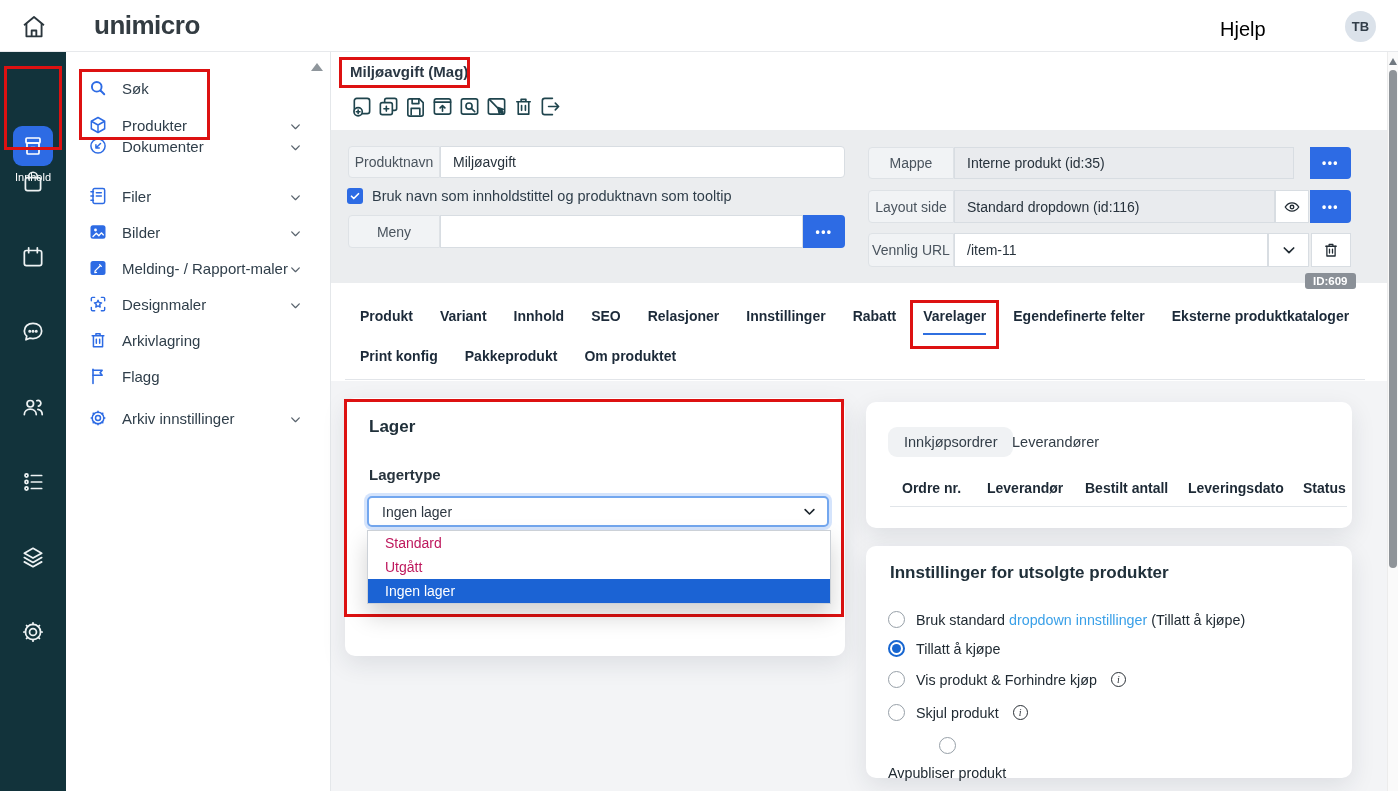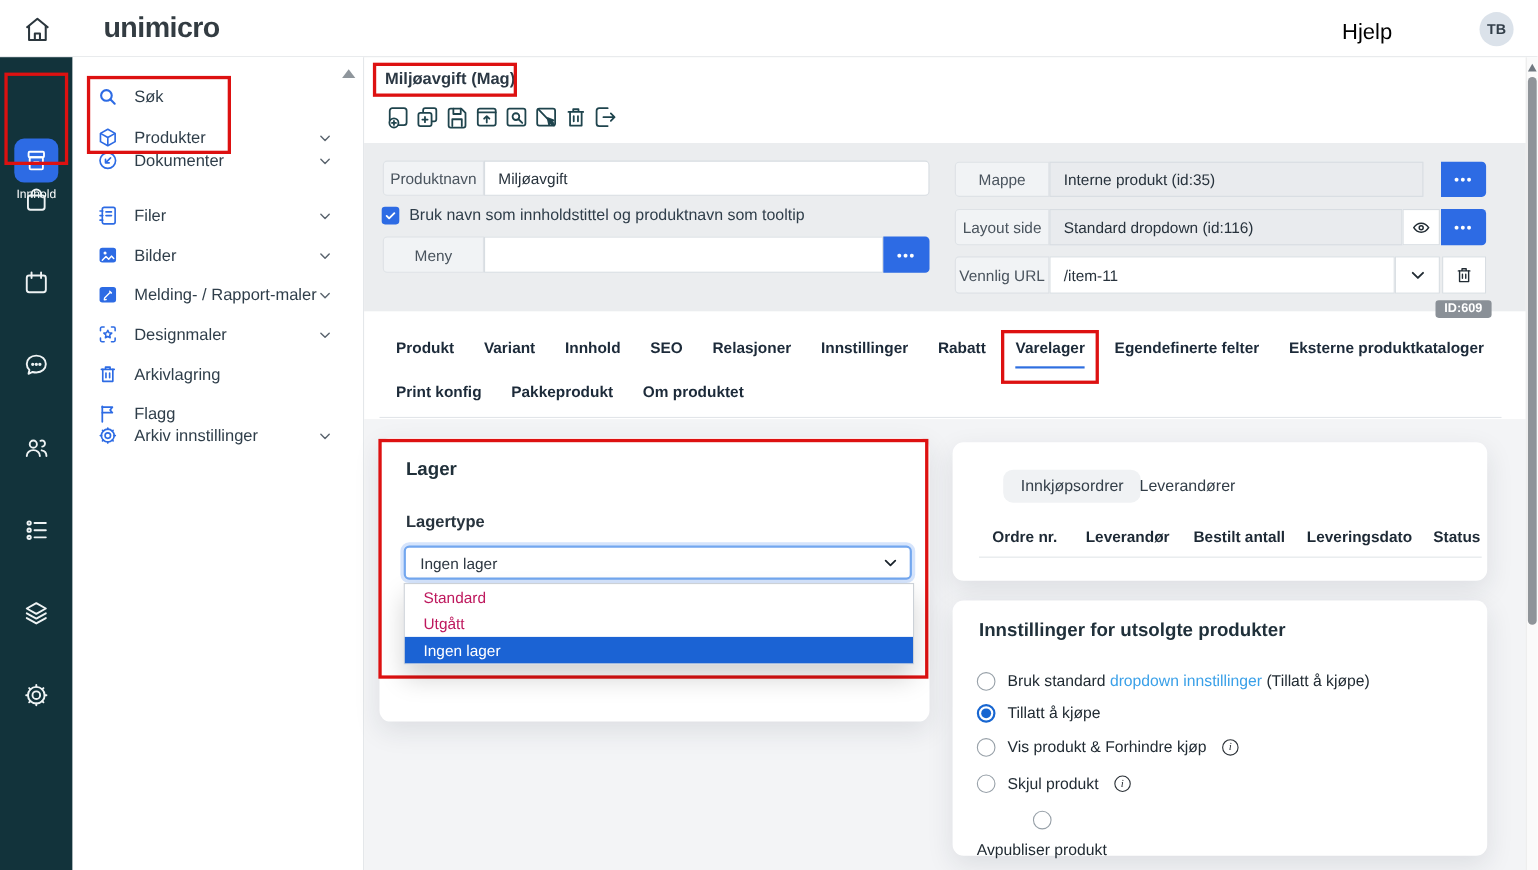--- a/index.html
+++ b/index.html
@@ -52,21 +52,21 @@
   .contentbg{position:absolute;left:331px;top:381px;width:1057px;height:410px;background:#f3f4f6;}
   
   .card{position:absolute;background:#fff;border-radius:10px;box-shadow:0 8px 24px rgba(30,40,60,.10);}
   .h1{position:absolute;font-size:17px;font-weight:700;color:#20303a;}
   .h2{position:absolute;font-size:15px;font-weight:700;color:#27333d;}
   .selbox{position:absolute;left:367px;top:496px;width:462px;height:31px;background:#fff;border:2px solid #73a7ef;border-radius:5px;box-shadow:0 0 0 3px rgba(86,148,245,.25);box-sizing:border-box;display:flex;align-items:center;padding-left:13px;font-size:14px;color:#2c3640;cursor:pointer;}
   .selbox .chev{position:absolute;right:10px;width:15px;height:15px;color:#1b242c;}
   .ddl{position:absolute;left:367px;top:530px;width:462px;background:#fff;border:1px solid #ccd1d7;box-shadow:0 12px 22px rgba(0,0,0,.18);z-index:5;}
   .opt{height:24px;display:flex;align-items:center;padding-left:17px;font-size:14px;color:#be185d;cursor:pointer;}
   .opt.sel{background:#1b63d4;color:#fff;}
-  .chip{position:absolute;height:30px;display:flex;align-items:center;padding:0 16px;border-radius:9px;font-size:14.5px;color:#333e48;cursor:pointer;margin-left:24px;}
+  .chip{position:absolute;height:30px;display:flex;align-items:center;padding:0 16px;border-radius:9px;font-size:14.5px;color:#333e48;cursor:pointer;}
   .chip.on{background:#f0f2f4;}
   .th{position:absolute;top:480px;font-size:14px;font-weight:700;color:#1d2935;}
   .carddiv{position:absolute;left:890px;top:506px;width:457px;height:1px;background:#e1e5e9;}
   .rrow{position:absolute;left:888px;display:flex;align-items:center;gap:11px;font-size:14.3px;color:#212b33;}
   .radio{width:17px;height:17px;border-radius:50%;border:1.5px solid #97a0a8;box-sizing:border-box;background:#fff;flex:0 0 auto;cursor:pointer;}
   .radio.sel{border:2px solid #1766d1;display:flex;align-items:center;justify-content:center;}
   .radio.sel::after{content:"";width:9px;height:9px;border-radius:50%;background:#1766d1;}
   .rtext{cursor:pointer;}
   .info{display:inline-flex;width:15px;height:15px;border:1.3px solid #2a3036;border-radius:50%;align-items:center;justify-content:center;font-size:10px;font-style:italic;font-family:"Liberation Serif",serif;color:#2a3036;box-sizing:border-box;margin-left:3px;vertical-align:-2px;}
   .link{color:#3aa0e8;cursor:pointer;}
@@ -235,21 +235,21 @@
         </svg></span>
     <span class="lb">Arkivlagring</span>
   </div>
   <div class="mi" style="top:358px;">
     <span class="ic"><svg viewBox="0 0 24 24" fill="none" stroke="currentColor" stroke-width="1.9" stroke-linecap="round" stroke-linejoin="round">
           <path d="M6 21V4"></path>
           <path d="M6 5h11l-2.5 3L17 11H6"></path>
         </svg></span>
     <span class="lb">Flagg</span>
   </div>
-  <div class="mi" style="top:378px;">
+  <div class="mi" style="top:400px;">
     <span class="ic"><svg viewBox="0 0 24 24" fill="none" stroke="currentColor" stroke-width="1.8" stroke-linecap="round" stroke-linejoin="round">
           <circle cx="12" cy="12" r="3"></circle>
           <circle cx="12" cy="12" r="7"></circle>
           <path d="M12 3.8V5.3M12 18.7v1.5M3.8 12h1.5M18.7 12h1.5M6.2 6.2l1 1M16.8 16.8l1 1M17.8 6.2l-1 1M7.2 16.8l-1 1"></path>
         </svg></span>
     <span class="lb">Arkiv innstillinger</span>
     <span class="ch"><svg viewBox="0 0 24 24" fill="none" stroke="currentColor" stroke-width="2.4" stroke-linecap="round" stroke-linejoin="round">
           <path d="m5 9 7 7 7-7"></path>
         </svg></span>
   </div>

